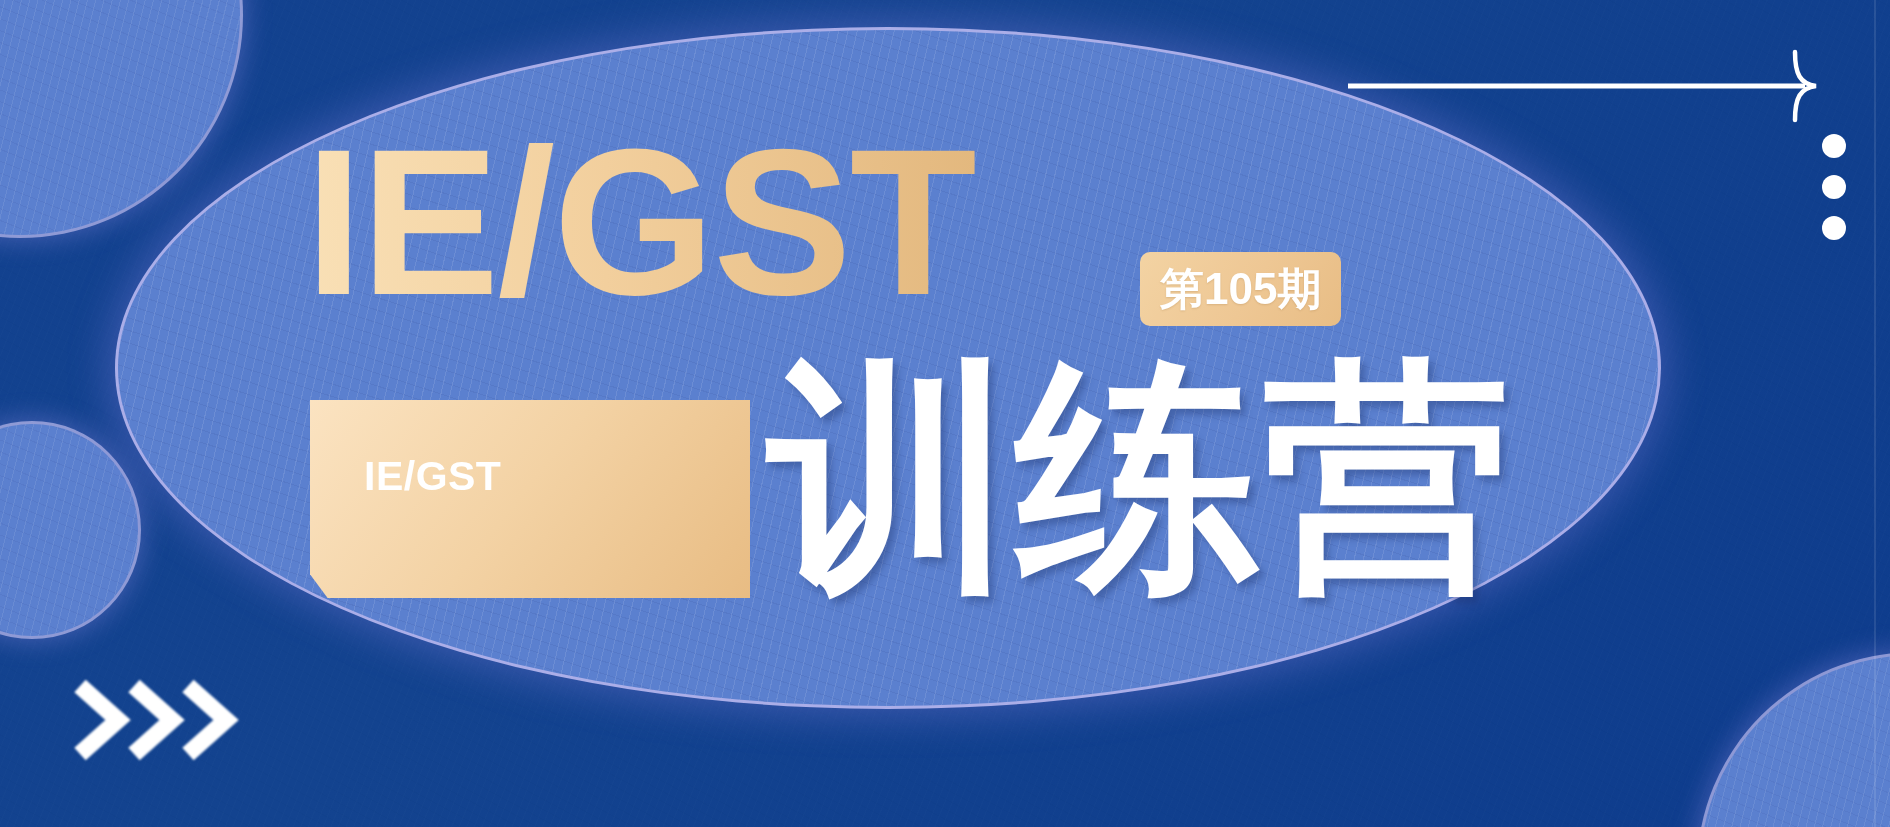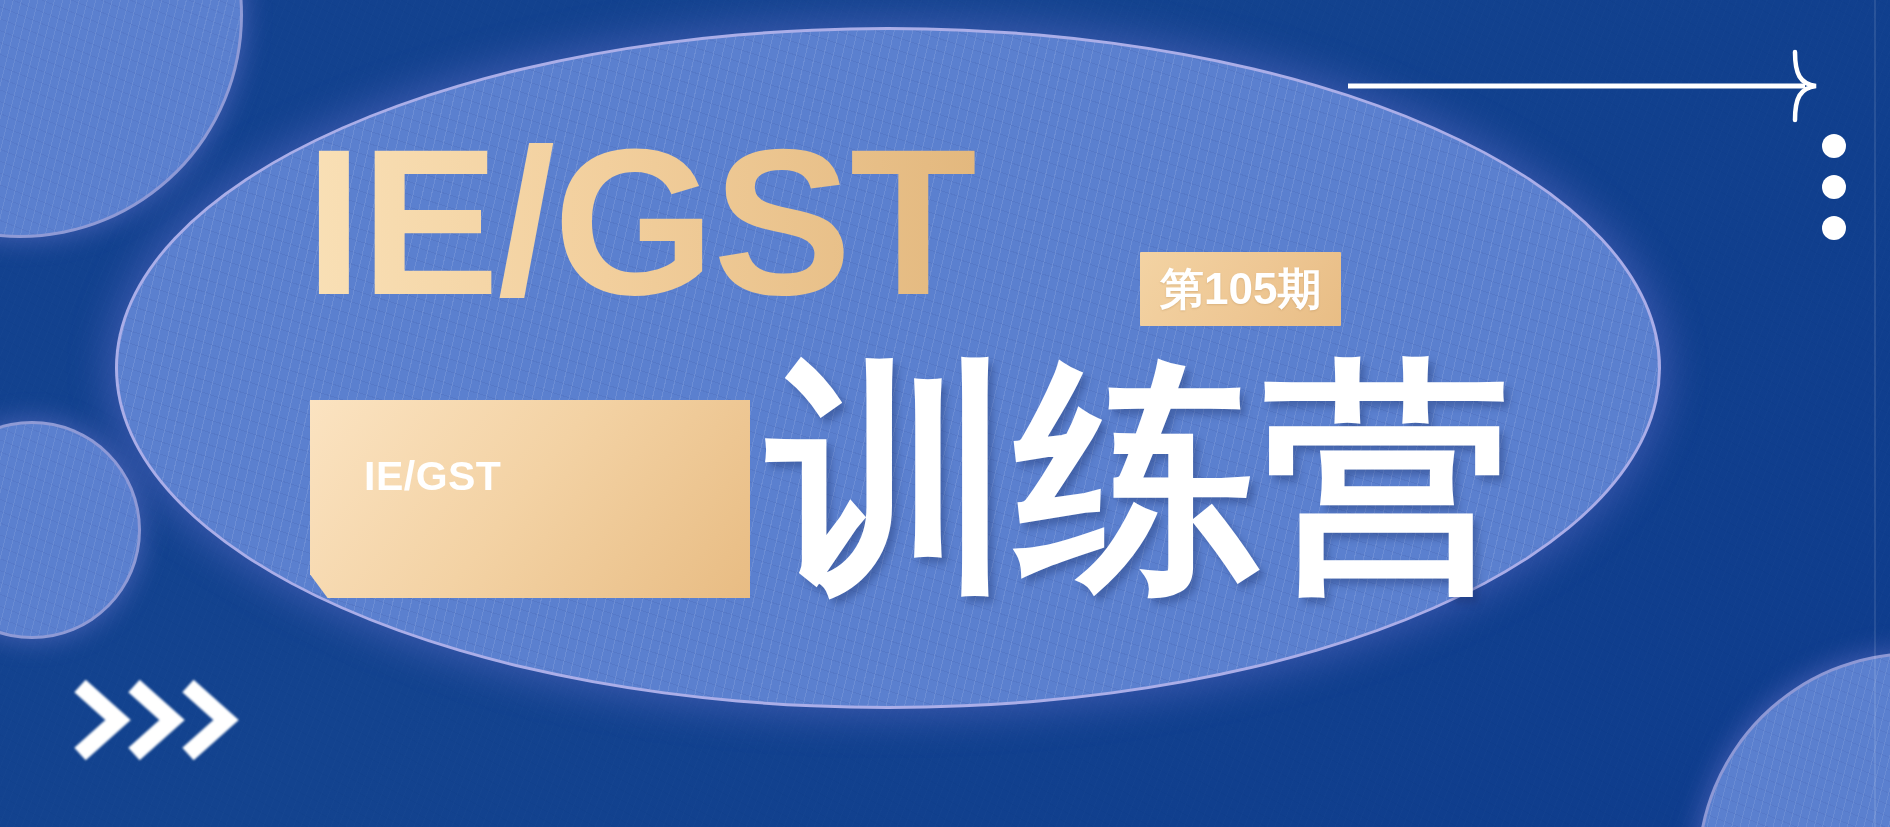--- a/index.html
+++ b/index.html
@@ -93,21 +93,21 @@
     position: absolute;
     left: 1140px;
     top: 252px;
     min-width: 196px;
     height: 74px;
     padding: 0 20px;
     box-sizing: border-box;
     display: flex;
     align-items: center;
     justify-content: center;
-    border-radius: 1px;
+    border-radius: 10px;
     background: linear-gradient(120deg, #f3d3a3 0%, #eec794 55%, #e8bd85 100%);
     color: #ffffff;
     font-size: 44px;
     font-weight: 700;
     letter-spacing: 0px;
     text-shadow: 0 1px 2px rgba(120,80,30,.18);
   }
 
   
   #caption-plate {

